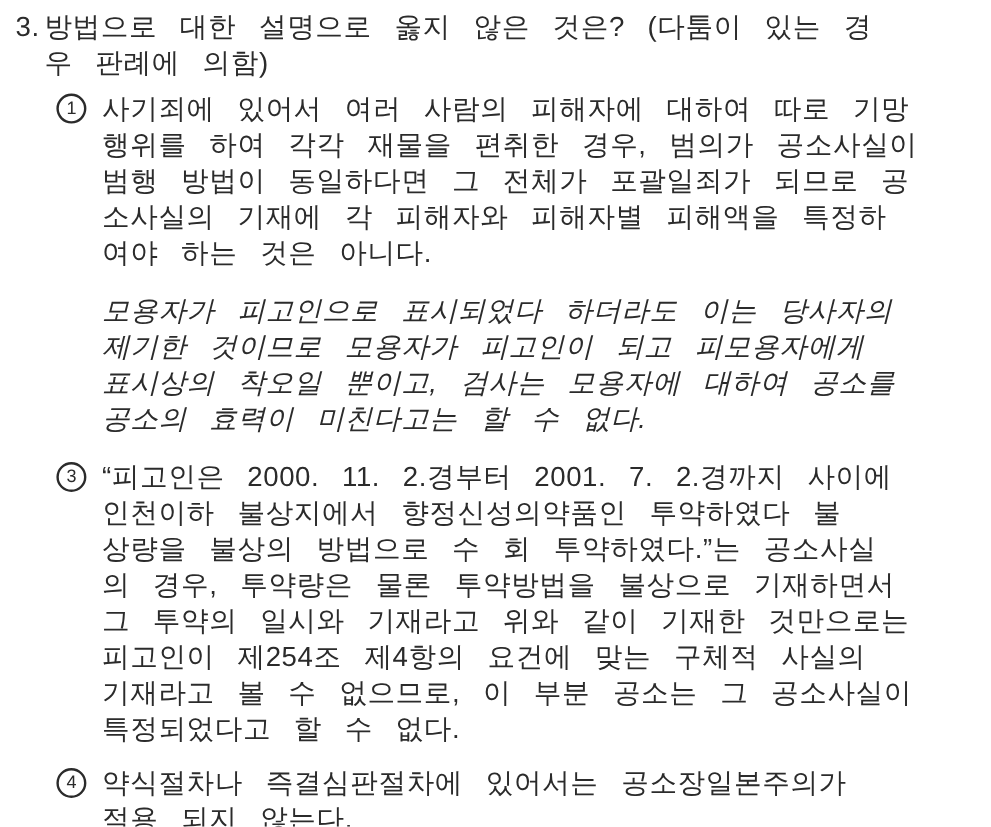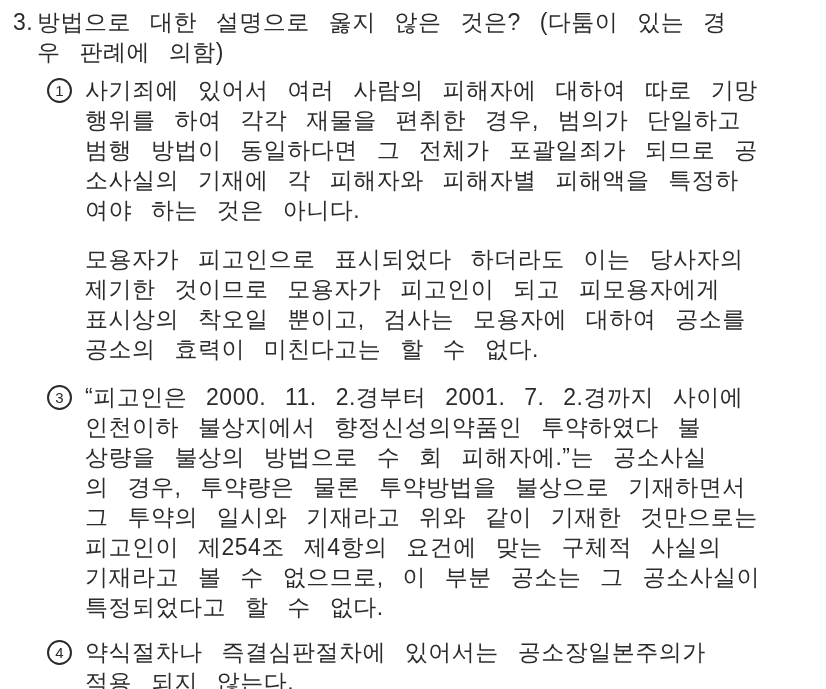--- a/index.html
+++ b/index.html
@@ -26,21 +26,21 @@
   
   .q-num {
     flex: none;
     margin-left: 13px;
     width: 24px;
   }
   .q-lines { flex: 1; min-width: 0; }
   
   .choice { display: flex; align-items: flex-start; }
   .choice.c1 { margin-top: 8px; }
-  .choice.c2 { margin-top: 19px; }
+  .choice.c2 { margin-top: 19px; font-style: italic; }
   .choice.c3 { margin-top: 18px; }
   .choice.c4 { margin-top: 15px; }
   .marker-col {
     flex: none;
     width: 38px;
     margin-left: 47px;
     padding-top: 3px;
   }
   .circle {
     display: flex;
@@ -69,21 +69,21 @@
       <div class="t-line">우 판례에 의함)</div>
     </div>
   </div>
 
   <div class="choice c1">
     <div class="marker-col">
       <span class="circle">1</span>
     </div>
     <div class="c-lines">
       <div class="t-line">사기죄에 있어서 여러 사람의 피해자에 대하여 따로 기망</div>
-      <div class="t-line">행위를 하여 각각 재물을 편취한 경우, 범의가 단일하고</div>
+      <div class="t-line">행위를 하여 각각 재물을 편취한 경우, 범의가 공소사실이</div>
       <div class="t-line">범행 방법이 동일하다면 그 전체가 포괄일죄가 되므로 공</div>
       <div class="t-line">소사실의 기재에 각 피해자와 피해자별 피해액을 특정하</div>
       <div class="t-line">여야 하는 것은 아니다.</div>
     </div>
   </div>
 
   <div class="choice c2">
     <div class="marker-col">
       <span class="circle hidden"></span>
     </div>
@@ -95,21 +95,21 @@
     </div>
   </div>
 
   <div class="choice c3">
     <div class="marker-col">
       <span class="circle">3</span>
     </div>
     <div class="c-lines">
       <div class="t-line">“피고인은 2000. 11. 2.경부터 2001. 7. 2.경까지 사이에</div>
       <div class="t-line">인천이하 불상지에서 향정신성의약품인 투약하였다 불</div>
-      <div class="t-line">상량을 불상의 방법으로 수 회 피해자에.”는 공소사실</div>
+      <div class="t-line">상량을 불상의 방법으로 수 회 투약하였다.”는 공소사실</div>
       <div class="t-line">의 경우, 투약량은 물론 투약방법을 불상으로 기재하면서</div>
       <div class="t-line">그 투약의 일시와 기재라고 위와 같이 기재한 것만으로는</div>
       <div class="t-line">피고인이 제254조 제4항의 요건에 맞는 구체적 사실의</div>
       <div class="t-line">기재라고 볼 수 없으므로, 이 부분 공소는 그 공소사실이</div>
       <div class="t-line">특정되었다고 할 수 없다.</div>
     </div>
   </div>
 
   <div class="choice c4">
     <div class="marker-col">

